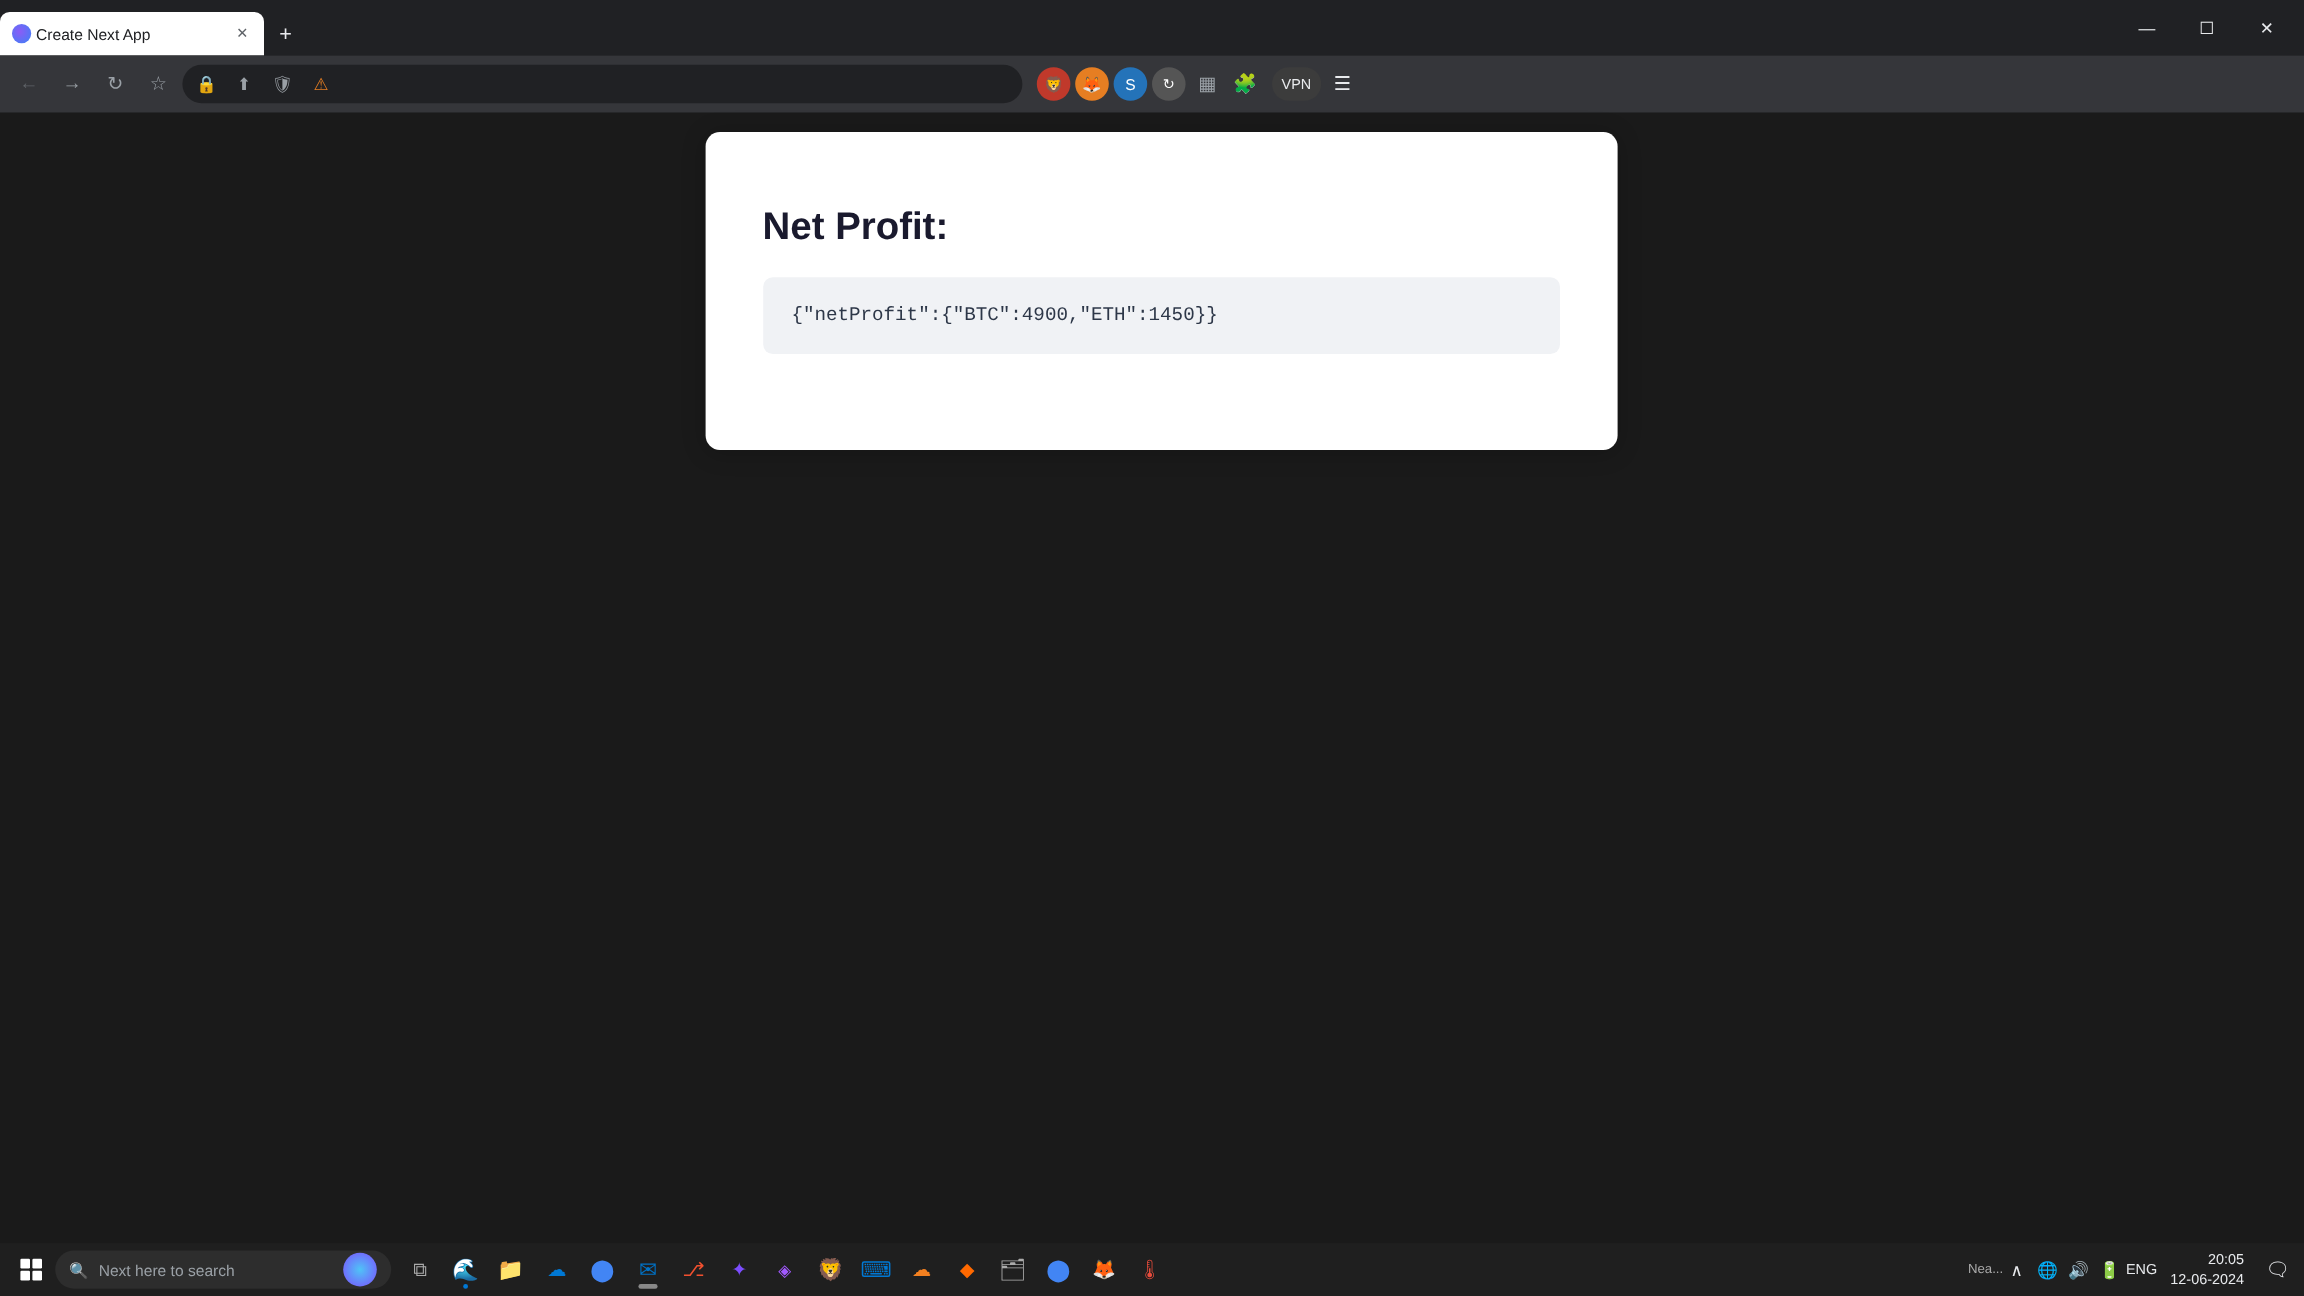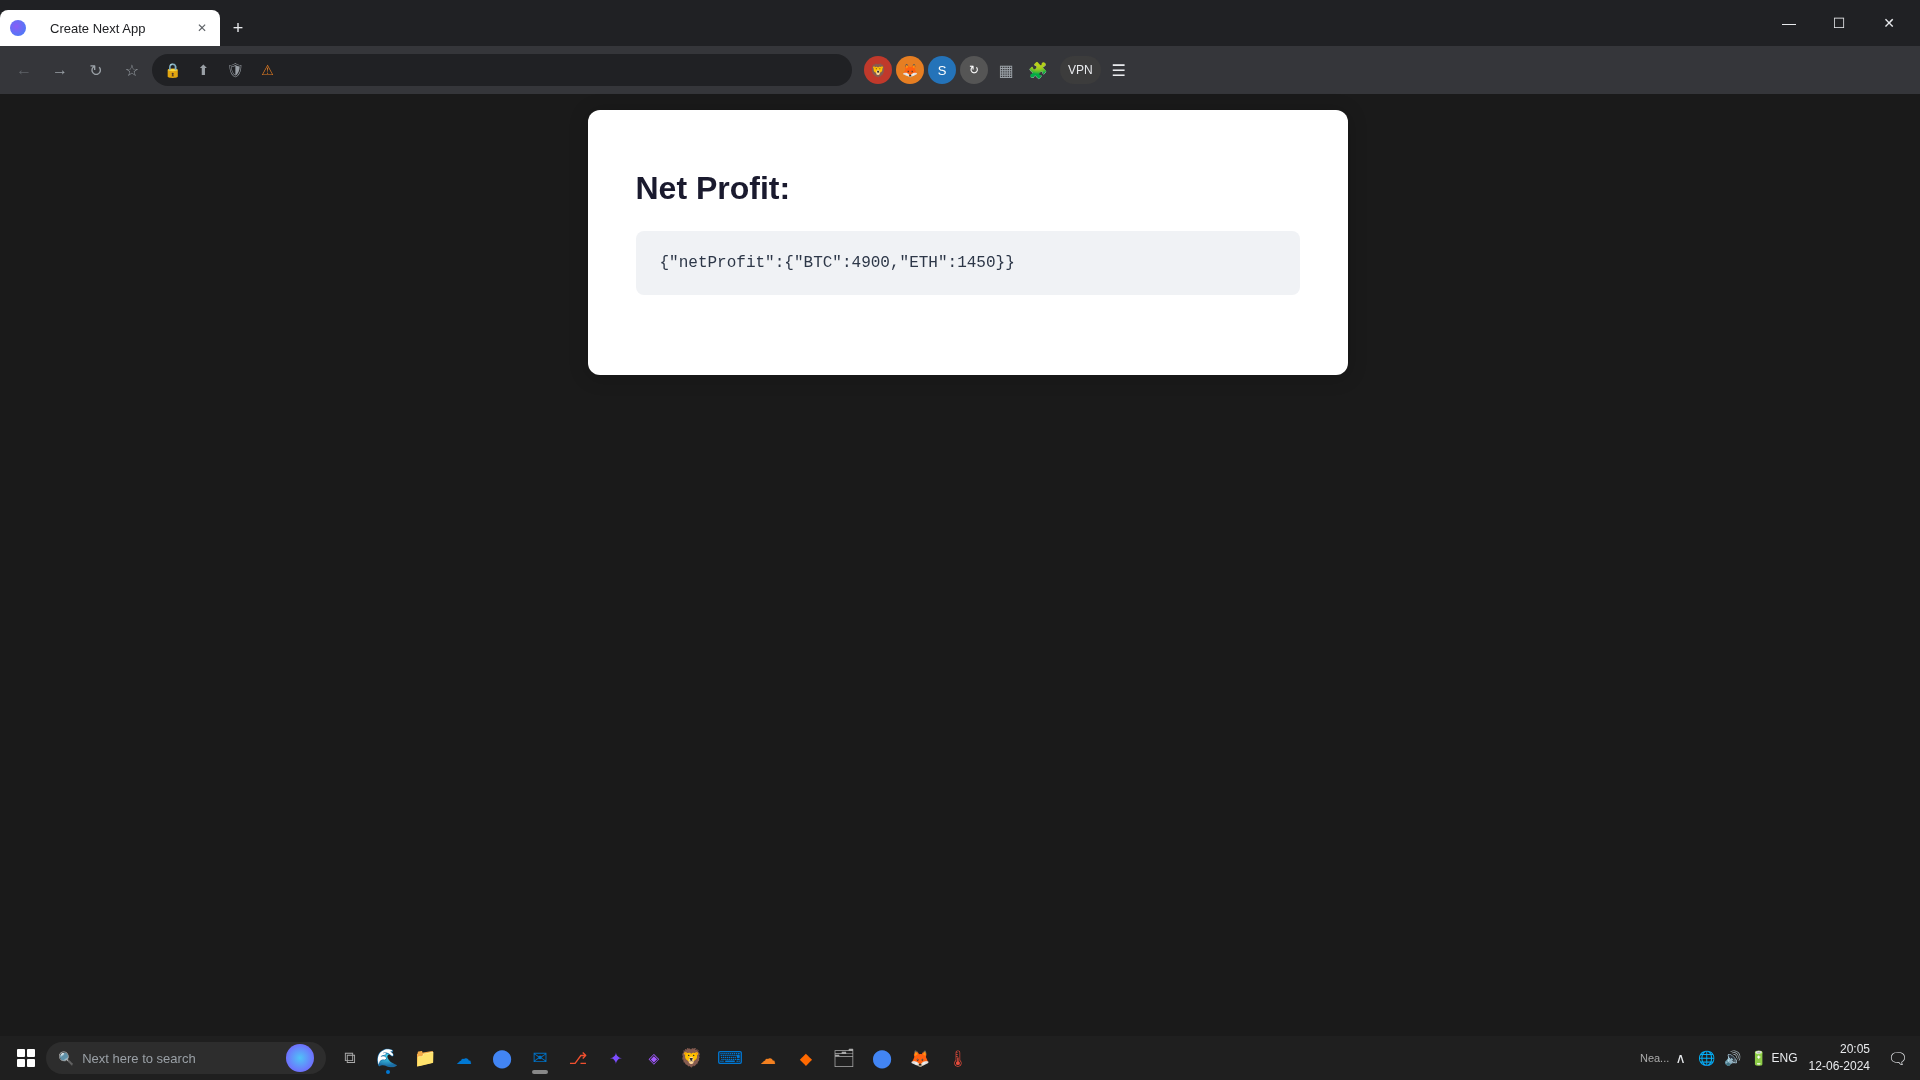--- a/index.html
+++ b/index.html
@@ -21,21 +21,21 @@
       padding-top: 6px;
     }
     .tab {
       background: #fff;
       border-radius: 8px 8px 0 0;
       height: 36px;
       width: 220px;
       display: flex;
       align-items: center;
       padding: 0 10px;
-      gap: 24px;
+      gap: 4px;
       position: relative;
     }
     .tab-favicon {
       width: 16px; height: 16px;
       border-radius: 50%;
       background: radial-gradient(circle at 40% 40%, #8b5cf6, #3b82f6);
       flex-shrink: 0;
     }
     .tab-title {
       font-size: 13px;

